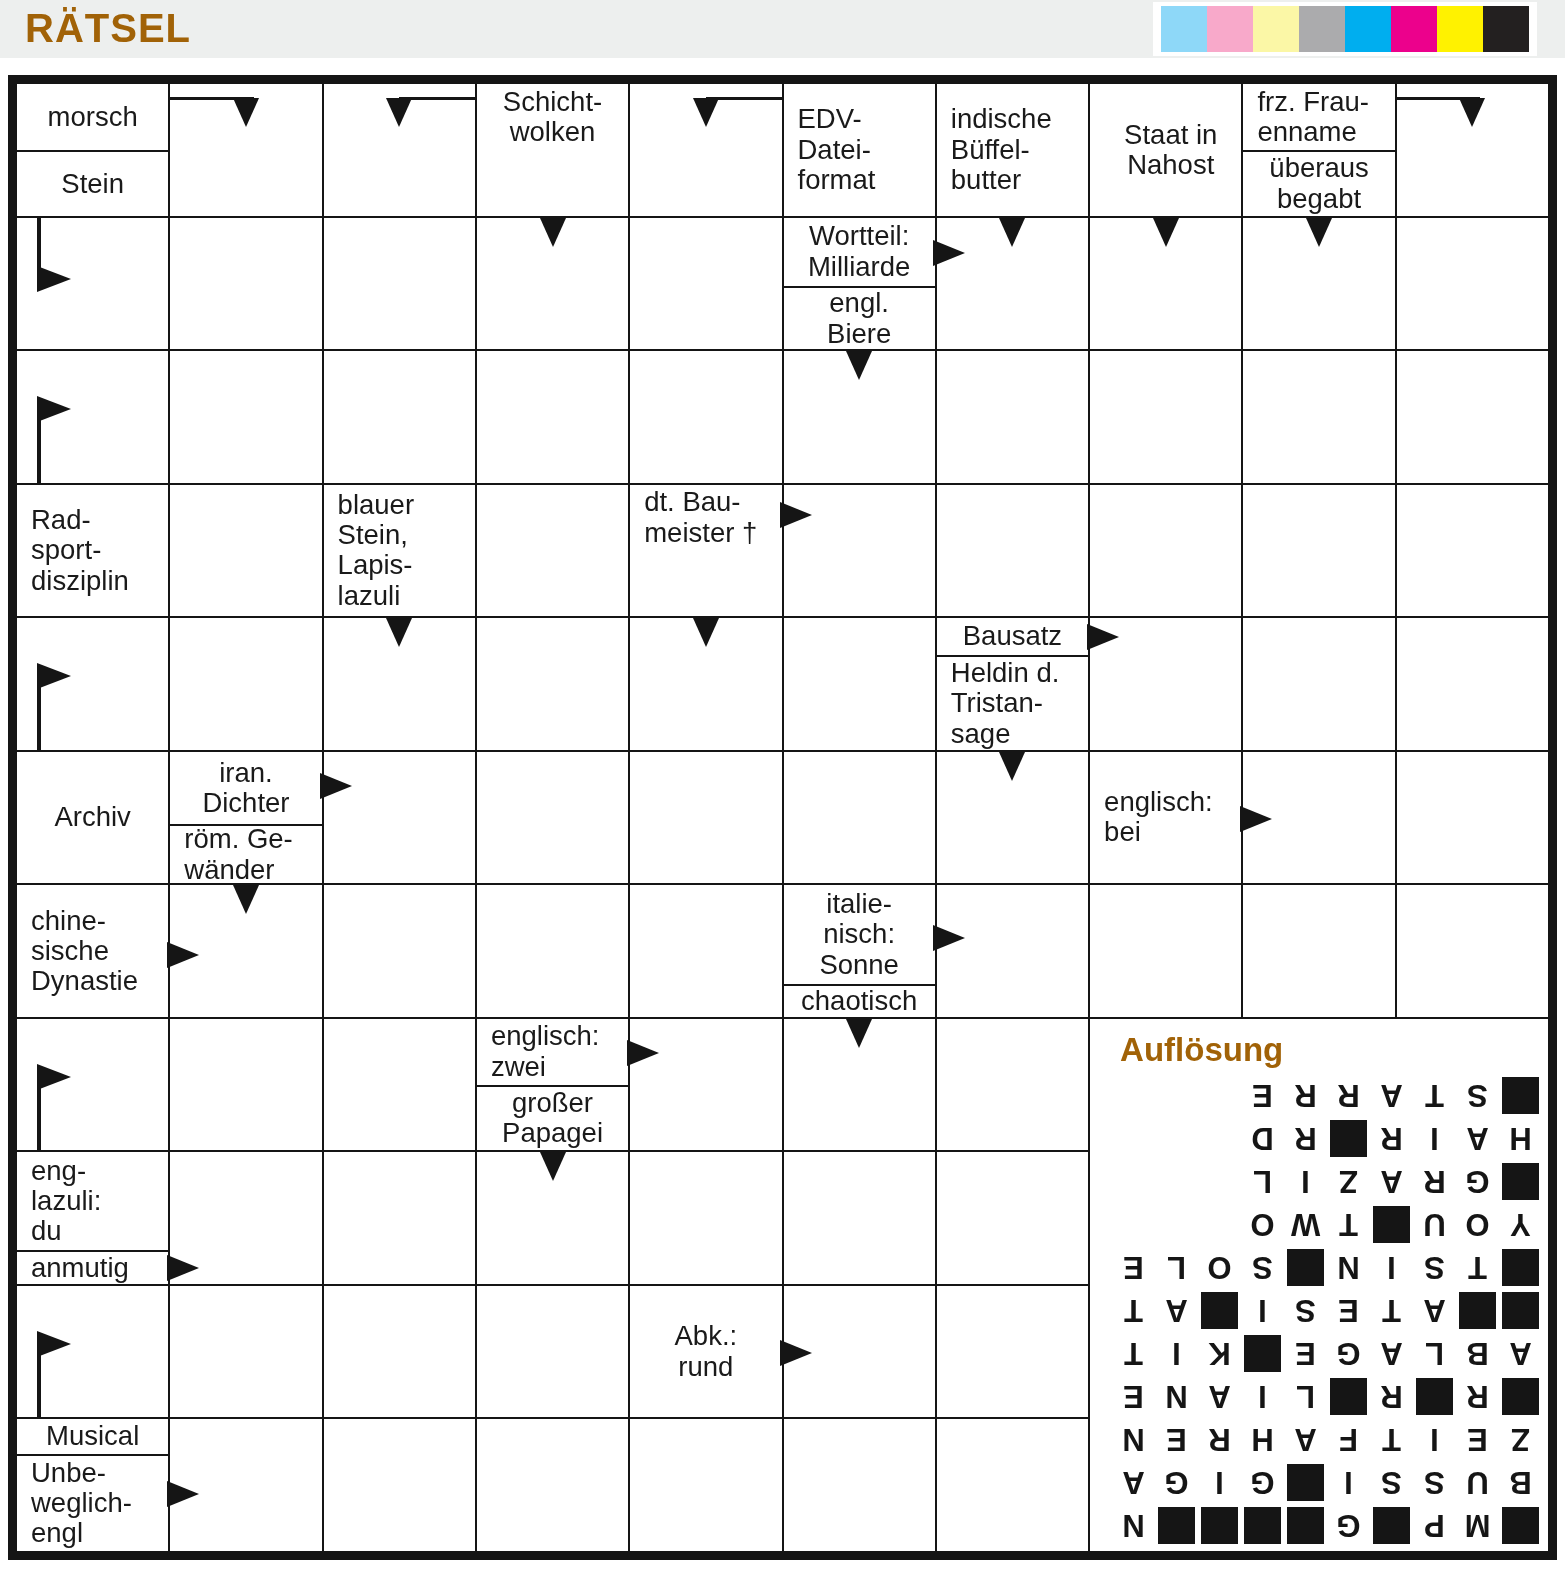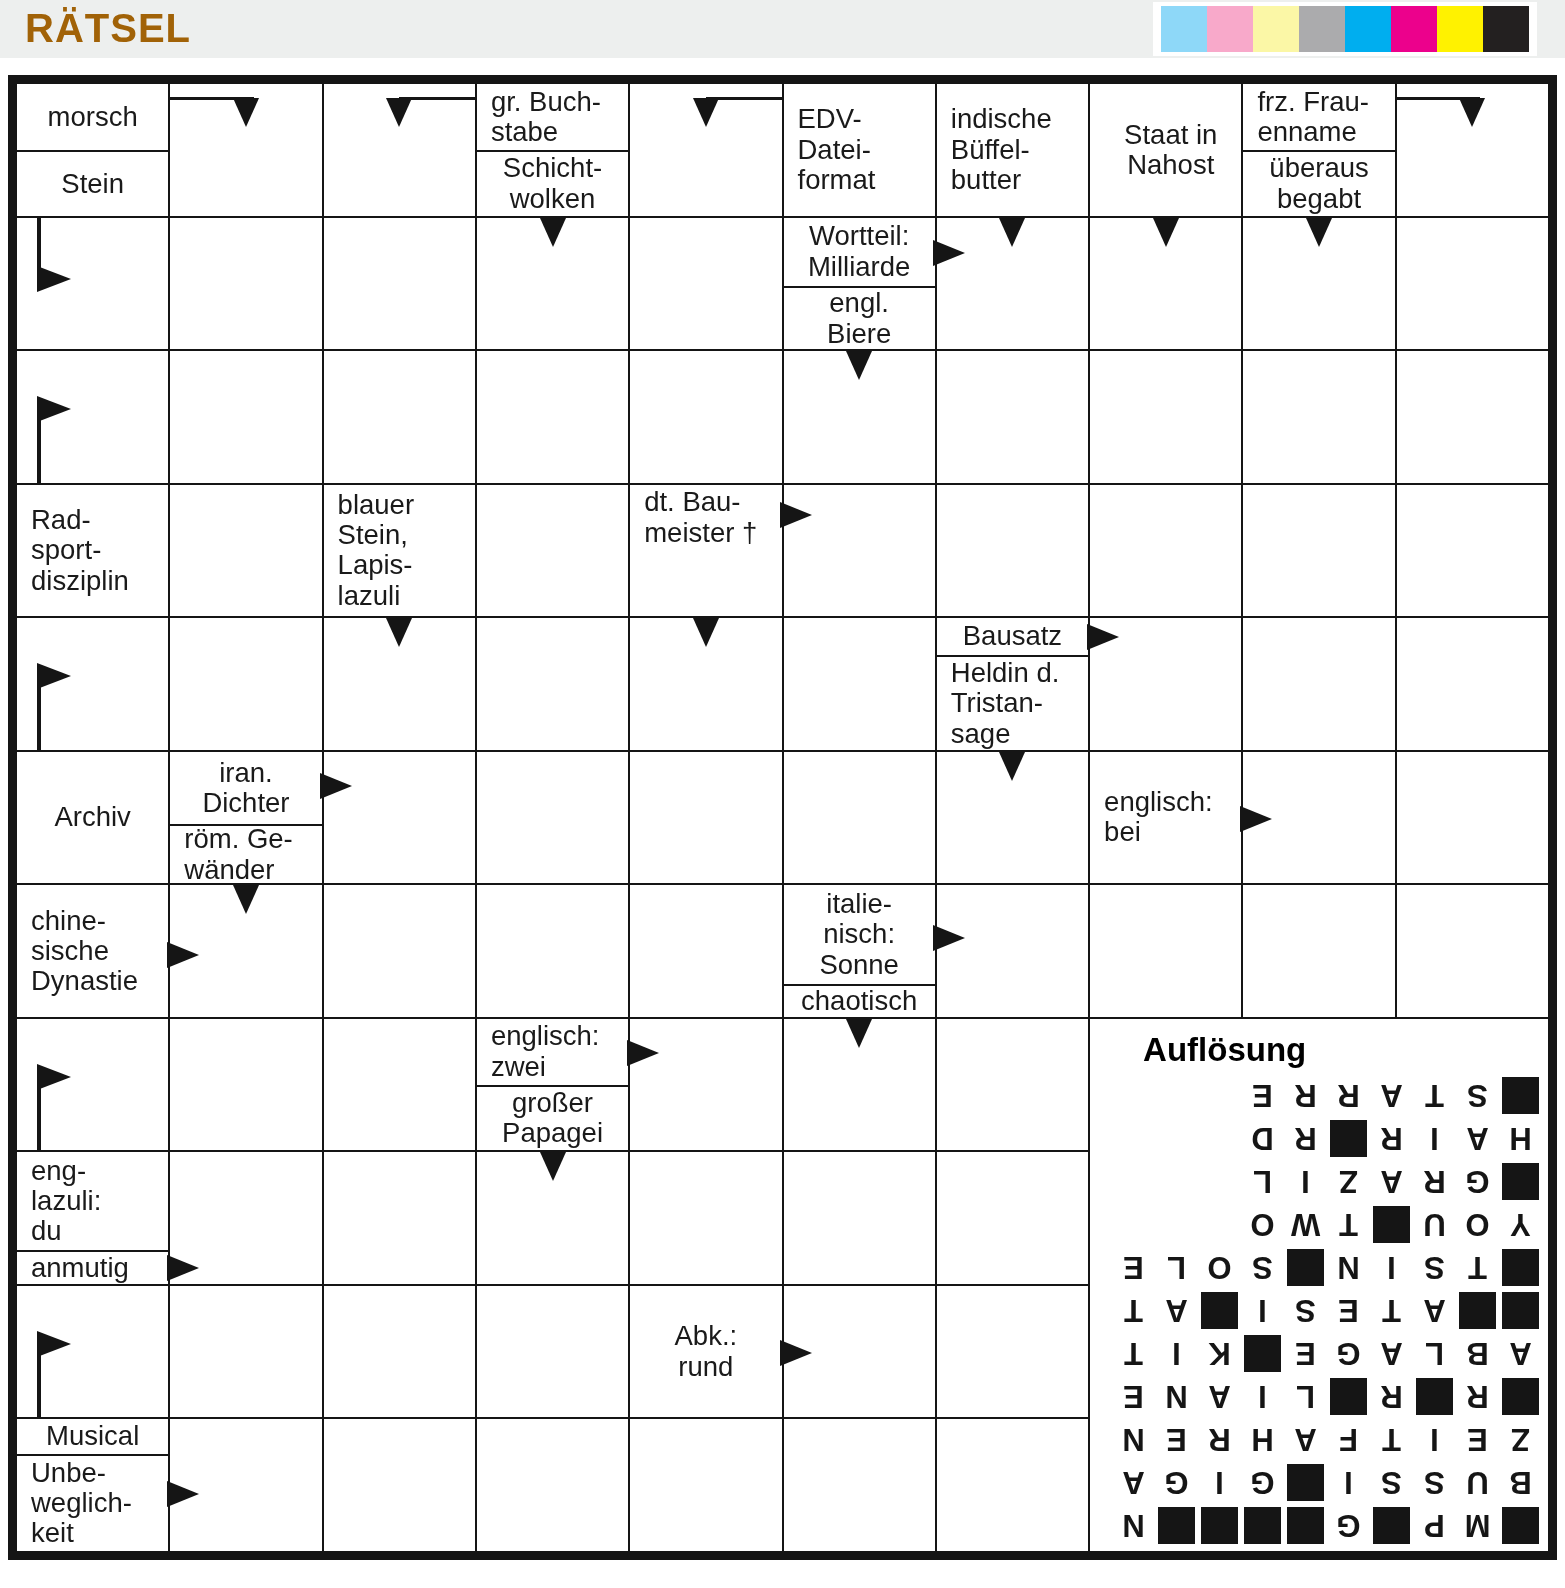--- a/index.html
+++ b/index.html
@@ -81,21 +81,21 @@
     border-top: 13px solid transparent; border-bottom: 13px solid transparent;
     border-left: 32px solid #151515;
   }
   
   .solution {
     grid-column: 8 / 11; grid-row: 8 / 12;
     border: 1.5px solid #151515; position: relative; background: #fff;
   }
   .sol-title {
     position: absolute; top: 12px; left: 30px;
-    font-size: 33px; font-weight: bold; color: #000000; margin-left: 23px;
+    font-size: 33px; font-weight: bold; color: #a16207;
   }
   .sol-grid {
     position: absolute; right: 6px; bottom: 4px;
     transform: rotate(180deg);
   }
   .sol-row { display: flex; height: 43px; }
   .sol-cell {
     width: 43px; height: 43px; display: flex;
     align-items: center; justify-content: center;
     font-size: 31px; font-weight: bold; color: #151515;
@@ -134,24 +134,20 @@
         <div class="tri"></div>
       </div>
     </div>
     <div class="cell" style="grid-area: 1 / 3;">
       <div class="m-dl toright">
         <div class="bar"></div>
         <div class="tri"></div>
       </div>
     </div>
     <div class="cell clue" style="grid-area: 1 / 4;">
-      <div class="sub left" style="flex-basis: 50%;">
-        <span class="ctext">gr. Buch-
-stabe</span>
-      </div>
       <div class="sub" style="flex-basis: 50%;">
         <span class="ctext">Schicht-
 wolken</span>
       </div>
     </div>
     <div class="cell" style="grid-area: 1 / 5;">
       <div class="m-dl toright">
         <div class="bar"></div>
         <div class="tri"></div>
       </div>
@@ -587,21 +583,21 @@
     </div>
     <div class="cell" style="grid-area: 10 / 6;"></div>
     <div class="cell" style="grid-area: 10 / 7;"></div>
     <div class="cell clue" style="grid-area: 11 / 1;">
       <div class="sub" style="flex-basis: 26%;">
         <span class="ctext">Musical</span>
       </div>
       <div class="sub left" style="flex-basis: 74%;">
         <span class="ctext">Unbe-
 weglich-
-keit</span>
+engl</span>
       </div>
       <div class="m-right" style="top: 57%;"></div>
     </div>
     <div class="cell" style="grid-area: 11 / 2;"></div>
     <div class="cell" style="grid-area: 11 / 3;"></div>
     <div class="cell" style="grid-area: 11 / 4;"></div>
     <div class="cell" style="grid-area: 11 / 5;"></div>
     <div class="cell" style="grid-area: 11 / 6;"></div>
     <div class="cell" style="grid-area: 11 / 7;"></div>
   </div>

